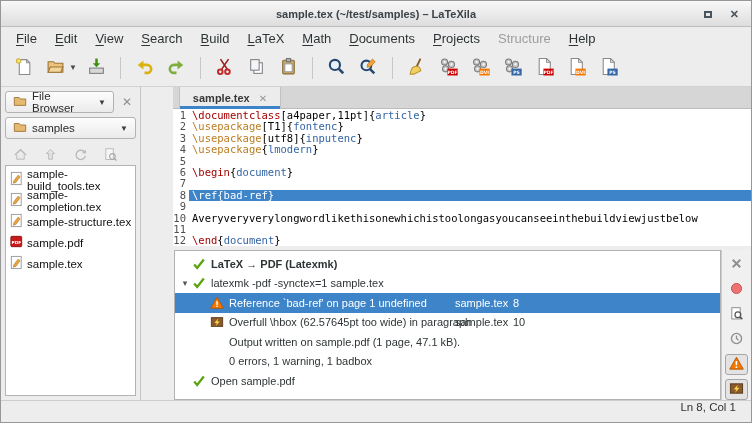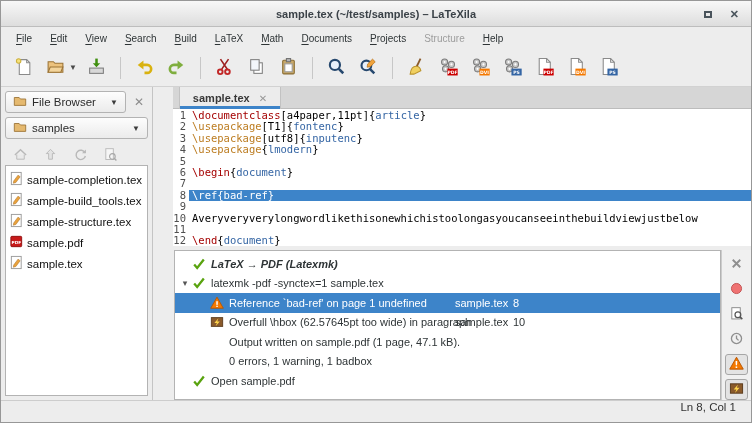--- a/index.html
+++ b/index.html
@@ -8,32 +8,32 @@
        font-family:"Liberation Sans",sans-serif;font-size:12px;color:#2e3436;overflow:hidden;padding-left:20px;}
   
   .titlebar{position:absolute;top:0;left:0;right:0;height:26px;background:linear-gradient(#f8f8f8,#dddddd);
             border-bottom:1px solid #bdbdbd;display:flex;align-items:center;justify-content:center;}
   .title{font-weight:bold;font-size:11px;color:#3b4248;}
   .winbtns{position:absolute;right:12px;top:0;height:26px;display:flex;align-items:center;gap:18px;}
   .maxglyph{width:8px;height:7px;border:2px solid #4a545c;}
   .closeglyph{color:#4a545c;font-size:11px;line-height:11px;font-weight:bold;}
   
   .menubar{position:absolute;top:26px;left:0;right:0;height:22px;display:flex;align-items:center;padding-left:6px;}
-  .menuitem{padding:3px 9px;font-size:10px;color:#2e3436;}
+  .menuitem{padding:3px 9px;font-size:13px;color:#2e3436;}
   .menuitem u{text-underline-offset:2px;}
   .menuitem.disabled{color:#9d9d9d;}
   
   .toolbar{position:absolute;top:48px;left:0;right:0;height:38px;display:flex;align-items:center;
            padding-left:8px;gap:3px;border-bottom:1px solid #d2d2d2;}
   .tbtn{width:29px;height:29px;display:flex;align-items:center;justify-content:center;border-radius:3px;}
   .tbtn svg{width:19px;height:19px;}
   .tsep{width:1px;height:22px;background:#c7c7c7;margin:0 6px;}
   .dd{font-size:8px;color:#4a4a4a;margin-left:-4px;margin-right:2px;}
   
-  .sidebar{position:absolute;top:86px;left:0;width:152px;bottom:22px;background:#ededed;
+  .sidebar{position:absolute;top:86px;left:0;width:140px;bottom:22px;background:#ededed;
            border-right:1px solid #c4c4c4;padding:4px;}
   .panelrow{display:flex;align-items:center;gap:4px;margin-bottom:4px;}
   .combo{flex:1;display:flex;align-items:center;gap:5px;background:linear-gradient(#fdfdfd,#ebebeb);
          border:1px solid #b3b3b3;border-radius:3px;height:22px;padding:0 7px;font-size:11.5px;color:#2b2b2b;}
   .combo svg{width:14px;height:14px;flex:none;}
   .combo .arrow{margin-left:auto;font-size:8px;color:#3c3c3c;}
   .panelclose{width:18px;text-align:center;color:#8d8d8d;font-size:12px;}
   .navrow{display:flex;gap:15px;padding:4px 2px 4px 8px;opacity:.55;}
   .navbtn svg{width:15px;height:15px;}
   .filelist{position:absolute;top:78px;left:4px;right:4px;bottom:4px;background:#fff;
@@ -60,21 +60,21 @@
   .cl.sel .code,.cl.sel .code span{color:#fff !important;}
   .splitter{position:absolute;top:159px;left:0;right:0;height:4px;background:#ededed;}
   
   .buildview{position:absolute;top:163px;left:1px;right:30px;bottom:0;background:#fff;
              border:1px solid #b3b3b3;padding-top:3px;font-size:11px;overflow:hidden;}
   .brow{position:relative;display:flex;align-items:center;height:19.5px;padding-left:4px;white-space:nowrap;}
   .brow .exp{width:12px;flex:none;font-size:9px;color:#555;text-align:center;}
   .brow.lvl1{padding-left:34px;}
   .bicon{width:15px;height:15px;flex:none;margin-right:5px;display:flex;align-items:center;justify-content:center;}
   .bicon svg{width:14px;height:14px;}
-  .brow.bold .btext{font-weight:bold;font-style:italic;}
+  .brow.bold .btext{font-weight:bold;}
   .brow.selected{background:var(--sel);color:#fff;}
   .bfile{position:absolute;left:280px;}
   .bline{position:absolute;left:338px;}
   .sidestrip{position:absolute;top:163px;right:0;width:30px;bottom:0;background:#f0f0f0;
              border-left:1px solid #cccccc;display:flex;flex-direction:column;align-items:center;
              padding-top:5px;gap:4px;}
   .stripbtn{width:23px;height:21px;display:flex;align-items:center;justify-content:center;
             border-radius:3px;border:1px solid transparent;}
   .stripbtn.active{background:#e3e3e3;border-color:#a6a6a6;}
   .stripbtn svg{width:15px;height:15px;}
@@ -297,28 +297,28 @@
             <circle cx="10" cy="10" r="3" fill="none" stroke="#6f6f6f" stroke-width="1.2"></circle>
             <path d="M12.2 12.2l2.1 2.1" stroke="#6f6f6f" stroke-width="1.5"></path>
           </svg></span>
       </div>
     <div class="filelist" id="filelist">
         <div class="fitem">
           <span><svg viewBox="0 0 16 16" xmlns="http://www.w3.org/2000/svg">
               <rect x="2.5" y="1.5" width="10.5" height="13" fill="#fff" stroke="#9a9a9a"></rect>
               <path d="M5 10.6L9.6 4.4l2.3 1.7-4.6 6.2-2.7.8z" fill="#e9a23c" stroke="#a3671c" stroke-width=".5"></path>
             </svg></span>
-          <span>sample-completion.tex</span>
+          <span>sample-build_tools.tex</span>
         </div>
         <div class="fitem">
           <span><svg viewBox="0 0 16 16" xmlns="http://www.w3.org/2000/svg">
               <rect x="2.5" y="1.5" width="10.5" height="13" fill="#fff" stroke="#9a9a9a"></rect>
               <path d="M5 10.6L9.6 4.4l2.3 1.7-4.6 6.2-2.7.8z" fill="#e9a23c" stroke="#a3671c" stroke-width=".5"></path>
             </svg></span>
-          <span>sample-build_tools.tex</span>
+          <span>sample-completion.tex</span>
         </div>
         <div class="fitem">
           <span><svg viewBox="0 0 16 16" xmlns="http://www.w3.org/2000/svg">
               <rect x="2.5" y="1.5" width="10.5" height="13" fill="#fff" stroke="#9a9a9a"></rect>
               <path d="M5 10.6L9.6 4.4l2.3 1.7-4.6 6.2-2.7.8z" fill="#e9a23c" stroke="#a3671c" stroke-width=".5"></path>
             </svg></span>
           <span>sample-structure.tex</span>
         </div>
         <div class="fitem">
           <span><svg viewBox="0 0 16 16" xmlns="http://www.w3.org/2000/svg">

